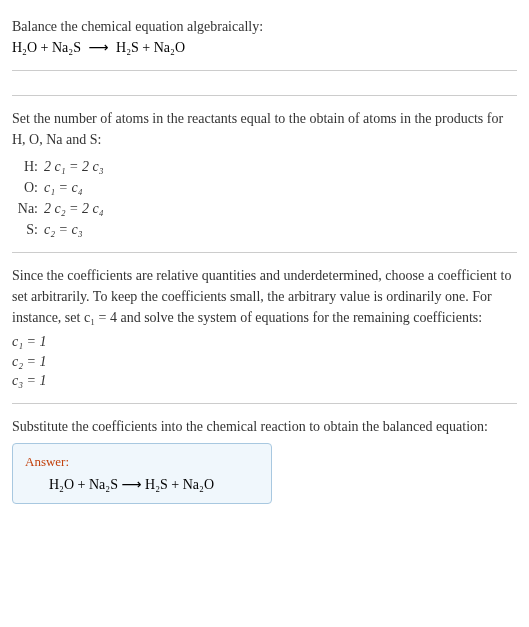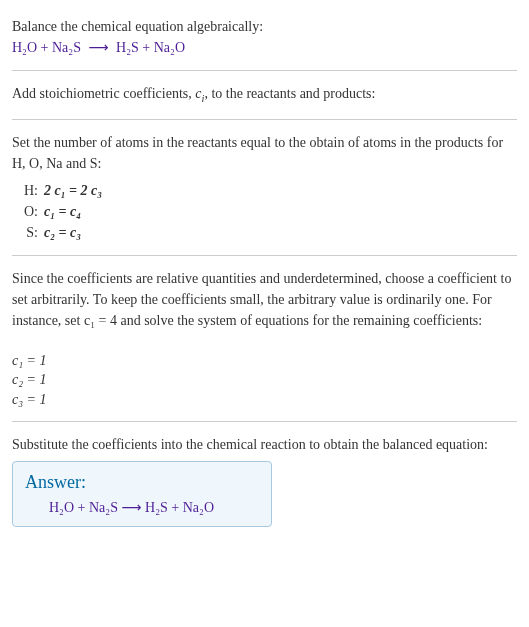--- a/index.html
+++ b/index.html
@@ -17,21 +17,21 @@
     }
     .section {
       padding: 8px 0;
     }
     .divider {
       border-top: 1px solid #ccc;
       margin: 4px 0;
     }
     .equation {
       font-family: Georgia, serif;
-      color: #4c1d95;
+      color: #000000;
     }
     sub {
       font-size: 0.75em;
       vertical-align: sub;
     }
     .italic {
       font-style: italic;
     }
     .arrow {
       padding: 0 4px;
@@ -45,40 +45,39 @@
       align-items: baseline;
       line-height: 1.5;
     }
     .atom-label {
       width: 28px;
       text-align: right;
       padding-right: 6px;
     }
     .atom-eq {
       font-family: Georgia, serif;
-      font-weight: bold;
     }
     .coef-list {
-      margin-top: 20px;
+      margin-top: 4px;
     }
     .coef-row {
       line-height: 1.4;
     }
     .answer-box {
       border: 1px solid #a8c8e0;
       background: #f0f7fc;
       border-radius: 4px;
       padding: 10px 12px;
       margin-top: 6px;
       display: inline-block;
       min-width: 260px;
     }
     .answer-label {
-      font-size: 18px;
-      color: #0369a1;
+      font-size: 13px;
+      color: #c2410c;
       margin-bottom: 6px;
     }
     .answer-eq {
       padding-left: 24px;
     }
     .line {
       line-height: 1.5;
     }
   </style>
 </head>
@@ -89,37 +88,38 @@
   <div class="equation line">
     <span>H₂O + Na₂S</span>
     <span class="arrow">⟶</span>
     <span>H₂S + Na₂O</span>
   </div>
 </div>
 
 <div class="divider"></div>
 
 <div class="section">
-  <div class="line">
-    <span>Add stoichiometric coefficients, </span><span class="italic">c</span><sub class="italic">i</sub><span>, to the reactants and products:</span>
-  </div>
 </div>
 
 <div class="divider"></div>
 
 <div class="section">
   <div class="line">Set the number of atoms in the reactants equal to the obtain of atoms in the products for H, O, Na and S:</div>
   <div class="atom-table">
     <div class="atom-row">
       <div class="atom-label">H:</div>
       <div class="atom-eq italic">2 c₁ = 2 c₃</div>
     </div>
     <div class="atom-row">
       <div class="atom-label">O:</div>
       <div class="atom-eq italic">c₁ = c₄</div>
+    </div>
+    <div class="atom-row">
+      <div class="atom-label">Na:</div>
+      <div class="atom-eq italic">2 c₂ = 2 c₄</div>
     </div>
     <div class="atom-row">
       <div class="atom-label">S:</div>
       <div class="atom-eq italic">c₂ = c₃</div>
     </div>
   </div>
 </div>
 
 <div class="divider"></div>
 

